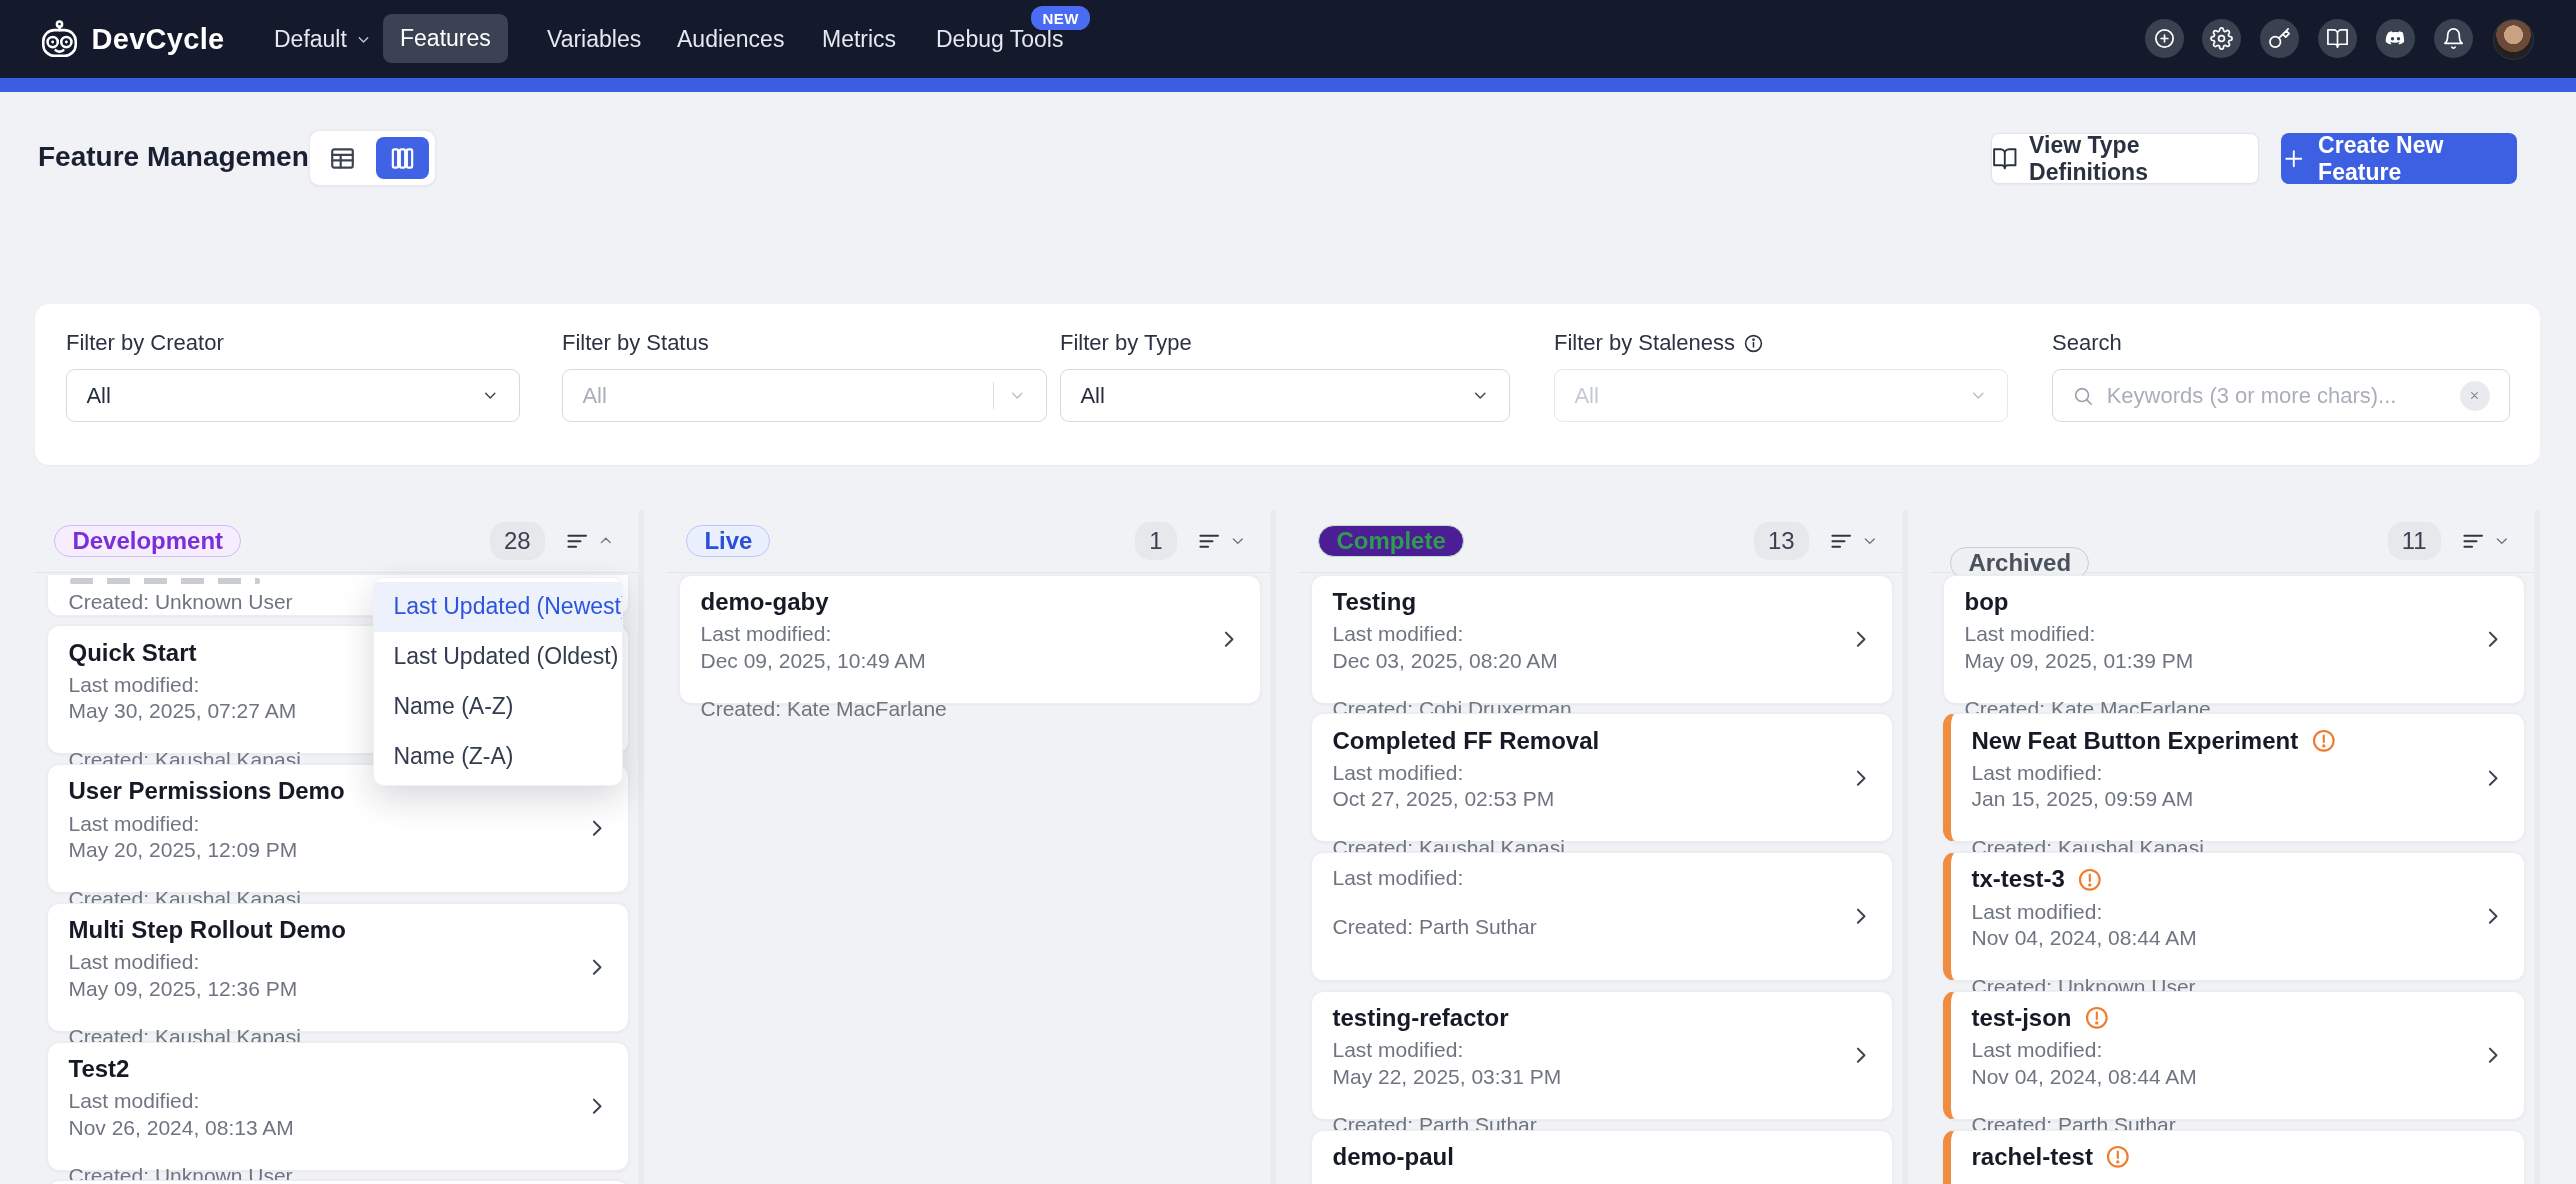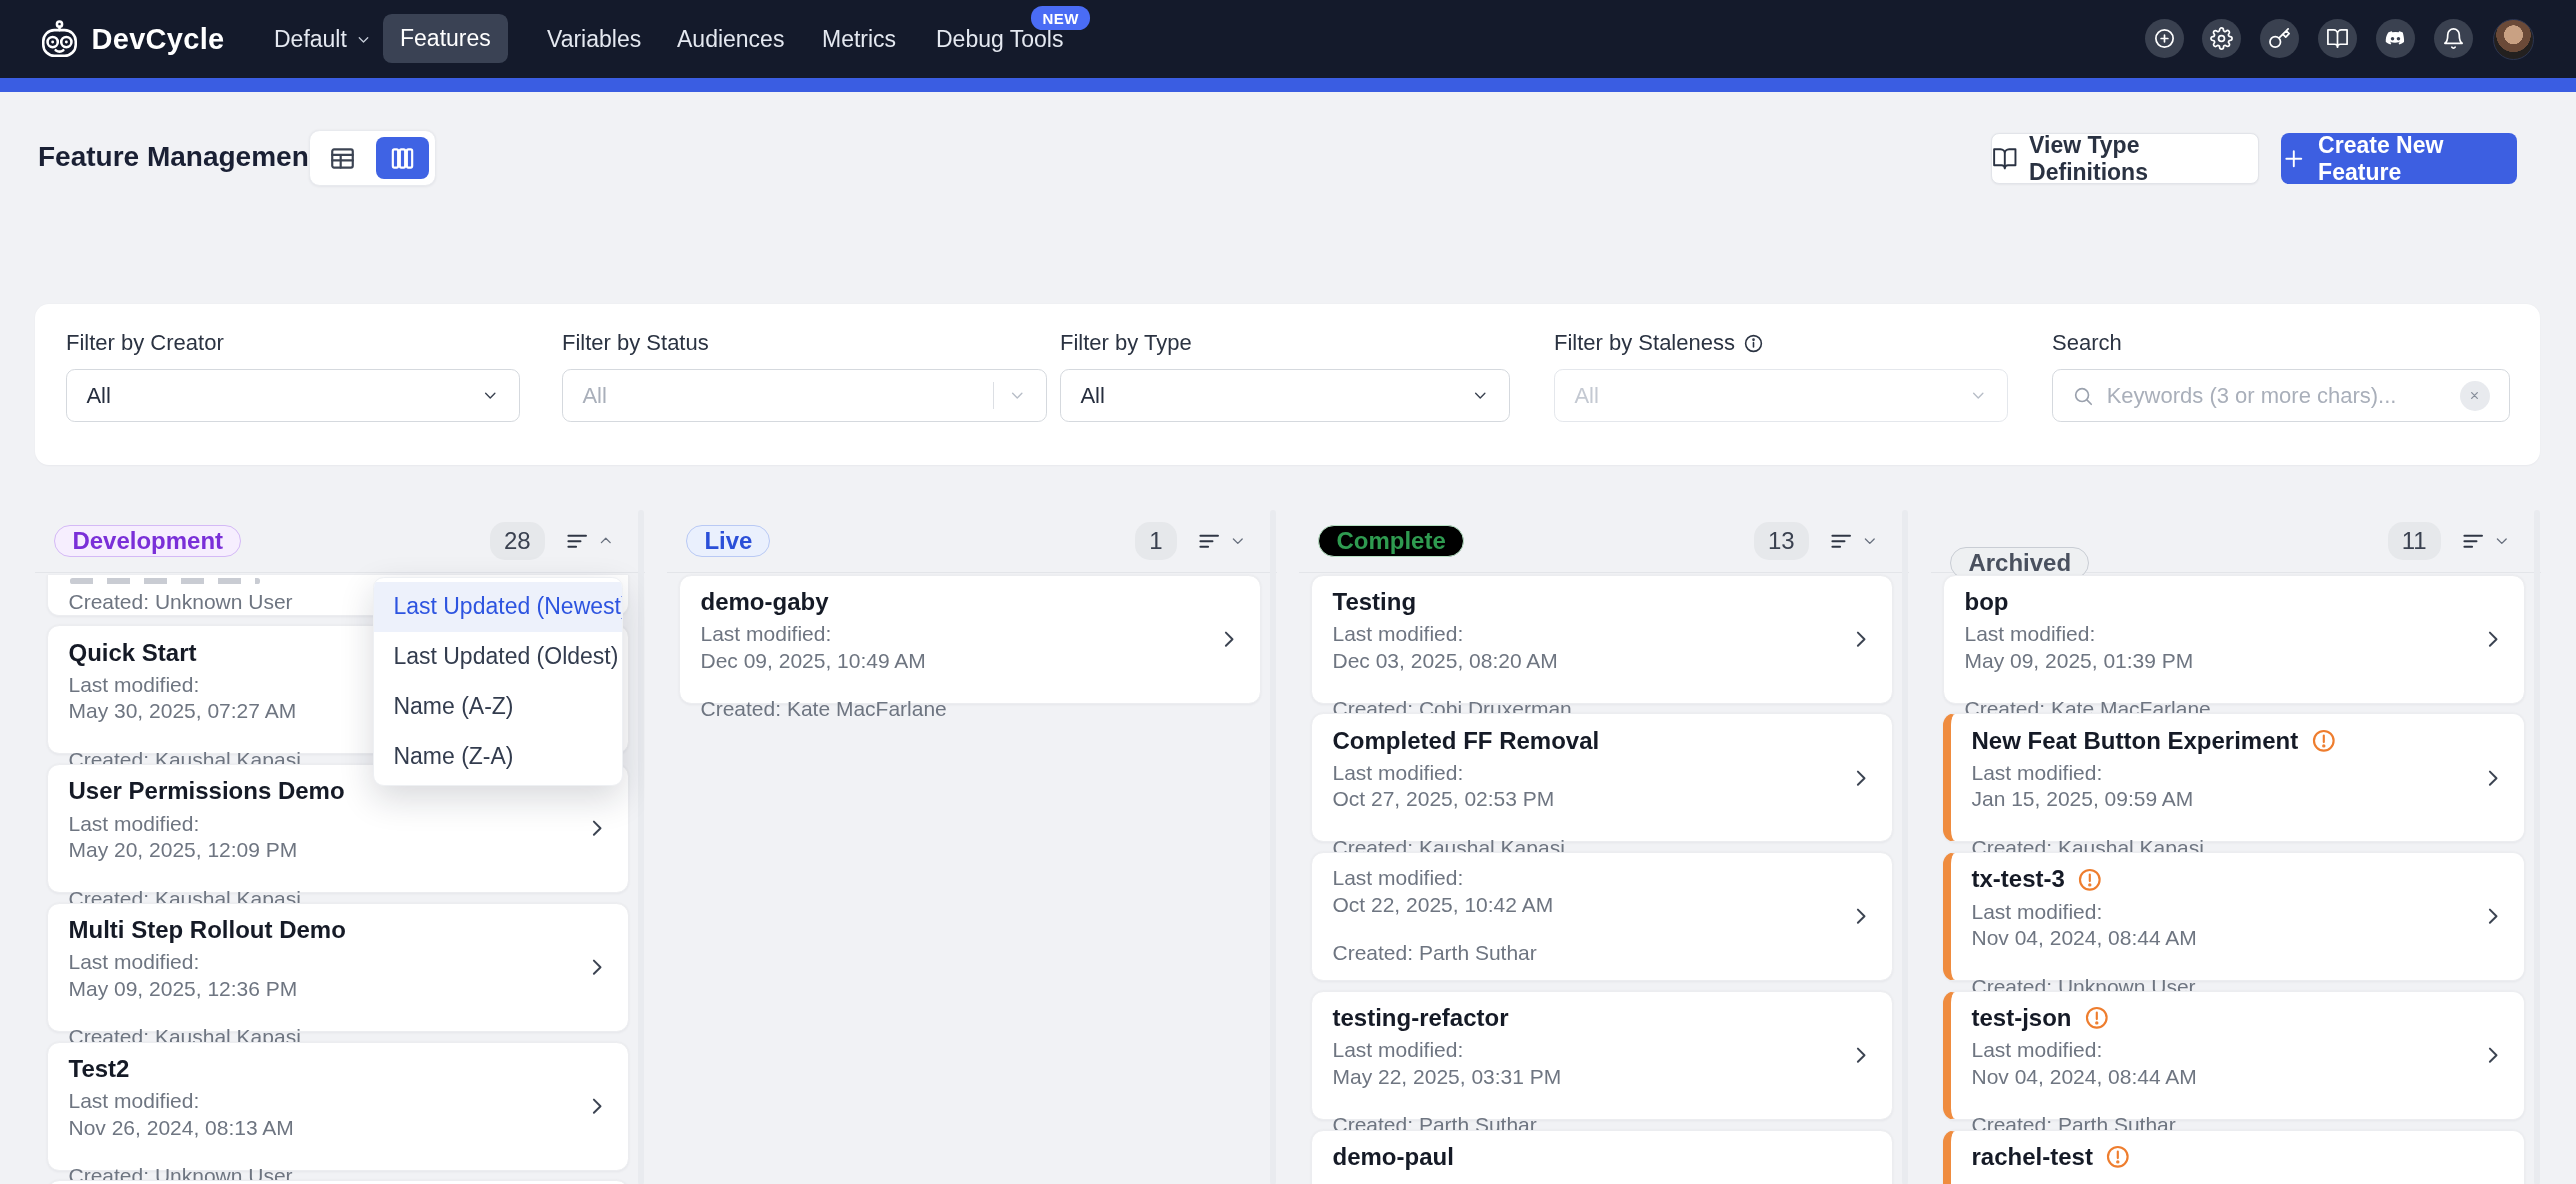--- a/index.html
+++ b/index.html
@@ -49,21 +49,21 @@
   .search-ic { color:#9aa1ad; }
   .clear-btn { width:30px; height:30px; border-radius:50%; background:#e8eaee; color:#878e9a; display:flex; align-items:center; justify-content:center; cursor:pointer; }
 
   
   .board { position:absolute; left:35px; top:510px; width:2506px; height:675px; display:flex; gap:22px; }
   .col { width:610px; height:675px; position:relative; overflow:hidden; }
   .col-header { height:63px; display:flex; align-items:center; padding:0 30px 0 19.4px; border-bottom:0.9px solid #e3e5e9; }
   .status-badge { font-size:24px; font-weight:700; padding:1px 17px; border-radius:16px; border:1.3px solid; }
   .badge-purple { color:#7a2fd8; background:#f6eefe; border-color:#d4b9f6; }
   .badge-blue   { color:#2b4fd8; background:#eaf0fd; border-color:#b9c9f4; }
-  .badge-green  { color:#2f9b50; background:#000000; border-color:#b7e2c4; }
+  .badge-green  { color:#2f9b50; background:#4c1d95; border-color:#b7e2c4; }
   .badge-gray   { color:#49505e; background:#eef0f2; border-color:#c9cdd4;margin-top:44px; }
   .count-pill { margin-left:auto; margin-right:19.4px; background:#e6e8eb; color:#3a4150; font-size:24px; font-weight:500; padding:5.3px 14px; border-radius:15px; min-width:28px; text-align:center; }
   .sort-ctl { display:flex; align-items:center; gap:7px; color:#2f3644; cursor:pointer; }
   .sort-ctl .dirchev { color:#68707e; }
   .scroll-track { position:absolute; right:0.9px; top:0; bottom:0; width:6.2px; background:#e9ebef; border-radius:3.5px; }
   .col-body { padding:1.8px 16px 0 11.5px; }
   .card { position:relative; height:129px; background:#fff; border:0.9px solid #ecedf0; border-radius:12.3px; box-shadow:0 0.9px 2.6px rgba(15,20,40,.05); margin-bottom:9.7px; padding:12.3px 53px 10.6px 21px; cursor:pointer; }
   .card.warn { border-left:8px solid #ef8c3f; padding-left:21px; }
   .card-title-row { display:flex; align-items:center; gap:12.3px; }
   .card-title { font-size:24px; font-weight:700; color:#151a26; line-height:28px; margin-bottom:5.3px; white-space:nowrap; }
@@ -459,21 +459,20 @@
     <div class="meta created">Created: Kaushal Kapasi</div>
     <span class="card-chev">
             <svg class="ic" width="26.4" height="26.4" viewBox="0 0 24 24">
               <path d="M9 6l6 6-6 6"></path>
             </svg>
           </span>
   </div>
         <div class="card">
 
     <div class="meta">Last modified:</div>
-    <div class="meta">Oct 22, 2025, 10:42 AM</div>
     <div class="meta created">Created: Parth Suthar</div>
     <span class="card-chev">
             <svg class="ic" width="26.4" height="26.4" viewBox="0 0 24 24">
               <path d="M9 6l6 6-6 6"></path>
             </svg>
           </span>
   </div>
         <div class="card">
     <div class="card-title-row">
       <div class="card-title">testing-refactor</div>

